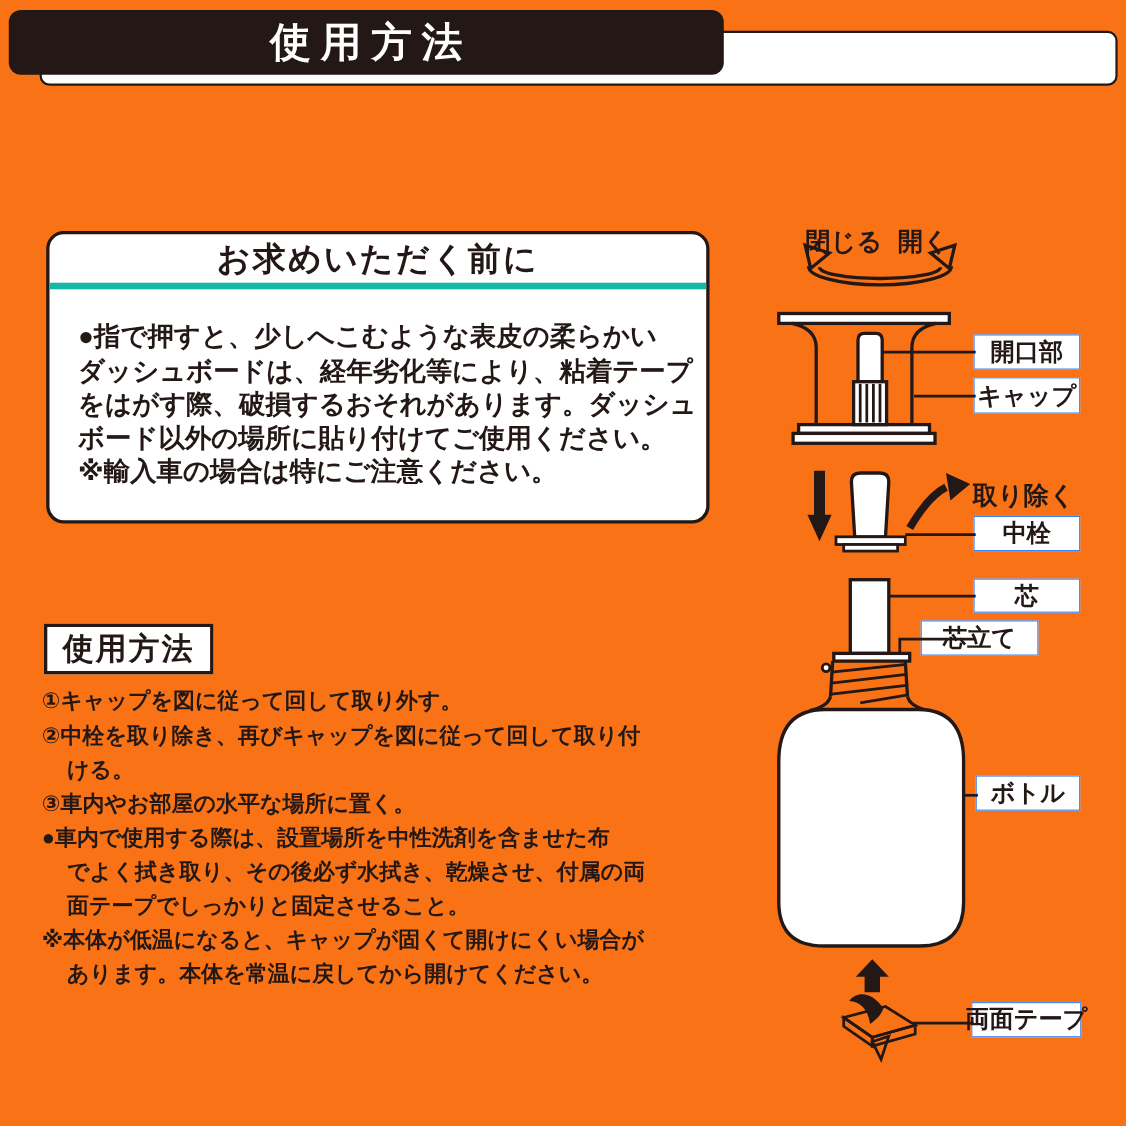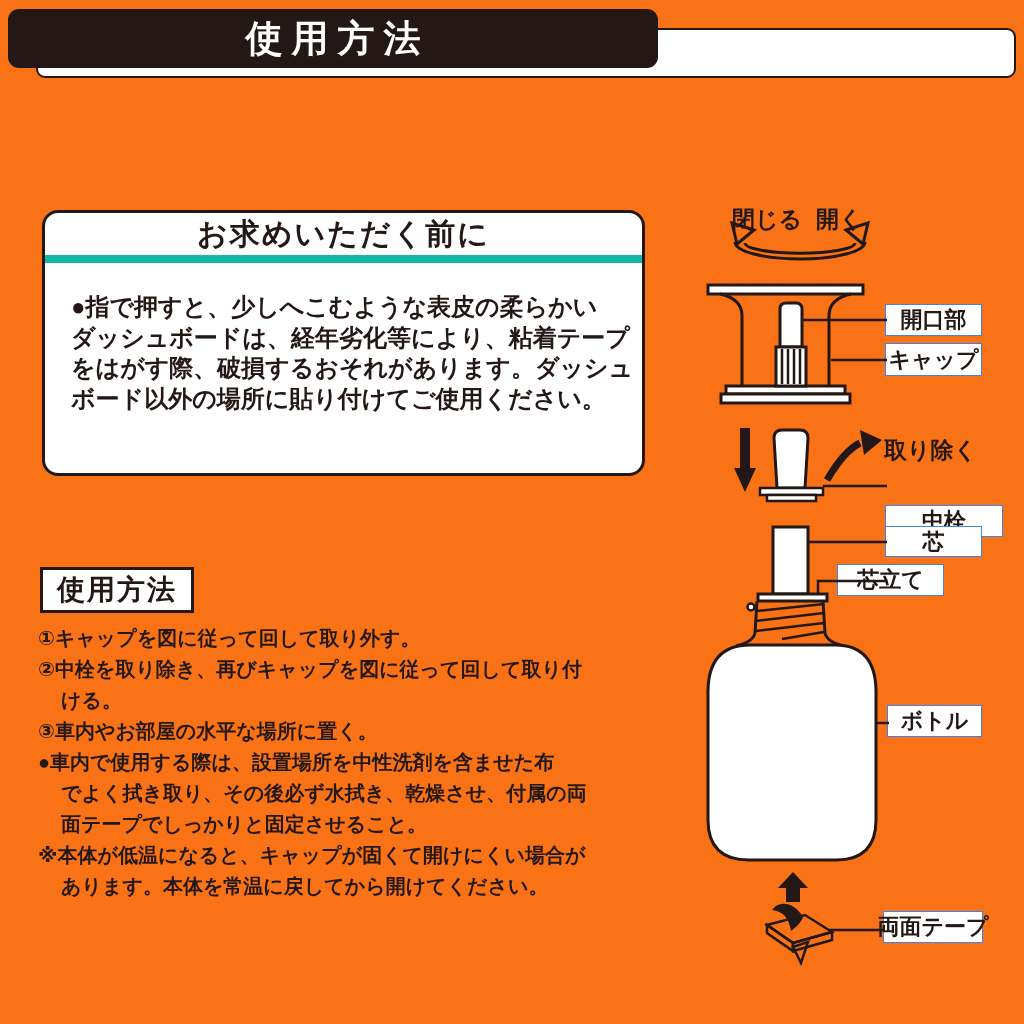--- a/index.html
+++ b/index.html
@@ -24,21 +24,21 @@
   .black-banner span {
     color:#ffffff; font-size:37px; letter-spacing:9px; text-indent:9px;
   }
 
   
   .notice {
     left:42px; top:210px; width:603px; height:266px;
     border:3px solid #231815; border-radius:16px; background:#ffffff;
   }
   .notice-title {
-    height:50px; border-bottom:8px solid #14b8a6;
+    height:50px; border-bottom:6px solid #14b8a6;
     display:flex; align-items:center; justify-content:center;
     font-size:30px; letter-spacing:2px;
   }
   .notice-body { padding:29px 18px 0 26px; }
   .nline { font-size:24px; line-height:30.5px; white-space:nowrap; }
 
   
   .usage-label {
     left:40px; top:567px; width:154px; height:46px;
     border:3.5px solid #231815; background:#ffffff;
@@ -53,21 +53,21 @@
   .rot { left:732px; top:204px; display:flex; gap:14px; font-size:23px; }
   .remove-label { left:884px; top:435px; font-size:23px; white-space:nowrap; }
 
   .label-box {
     border:1px solid #3b82f6; background:#ffffff;
     display:flex; align-items:center; justify-content:center;
     font-size:22px; white-space:nowrap;
   }
   .lb-opening   { left:885px; top:304px; width:97px;  height:32px; }
   .lb-cap       { left:885px; top:343px; width:97px;  height:33px; }
-  .lb-plug      { left:885px; top:469px; width:118px;  height:32px;margin-top:36px; }
+  .lb-plug      { left:885px; top:469px; width:97px;  height:32px; }
   .lb-wick      { left:885px; top:526px; width:97px;  height:31px; }
   .lb-stand     { left:837px; top:564px; width:107px;  height:32px; }
   .lb-bottle    { left:887px; top:705px; width:95px;  height:32px; }
   .lb-tape      { left:883px; top:911px; width:100px; height:32px; font-size:22px; }
 
   .diagram-svg { left:690px; top:190px; width:334px; height:834px; }
   .diagram-svg path, .diagram-svg rect, .diagram-svg line, .diagram-svg polyline, .diagram-svg circle, .diagram-svg polygon.outl {
     stroke:#231815; fill:none;
   }
   .diagram-svg .w { fill:#ffffff; }
@@ -84,20 +84,21 @@
   </div>
 
   <div class="abs notice">
     <div class="notice-title">お求めいただく前に</div>
     <div class="notice-body">
 
     <div class="nline">●指で押すと、少しへこむような表皮の柔らかい</div>
         <div class="nline">ダッシュボードは、経年劣化等により、粘着テープ</div>
         <div class="nline">をはがす際、破損するおそれがあります。ダッシュ</div>
         <div class="nline">ボード以外の場所に貼り付けてご使用ください。</div>
+        <div class="nline">※輸入車の場合は特にご注意ください。</div>
       </div>
   </div>
 
   <div class="abs usage-label">
     <span>使用方法</span>
   </div>
   <div class="abs instructions">
 
   <div class="iline">①キャップを図に従って回して取り外す。</div>
       <div class="iline">②中栓を取り除き、再びキャップを図に従って回して取り付</div>

